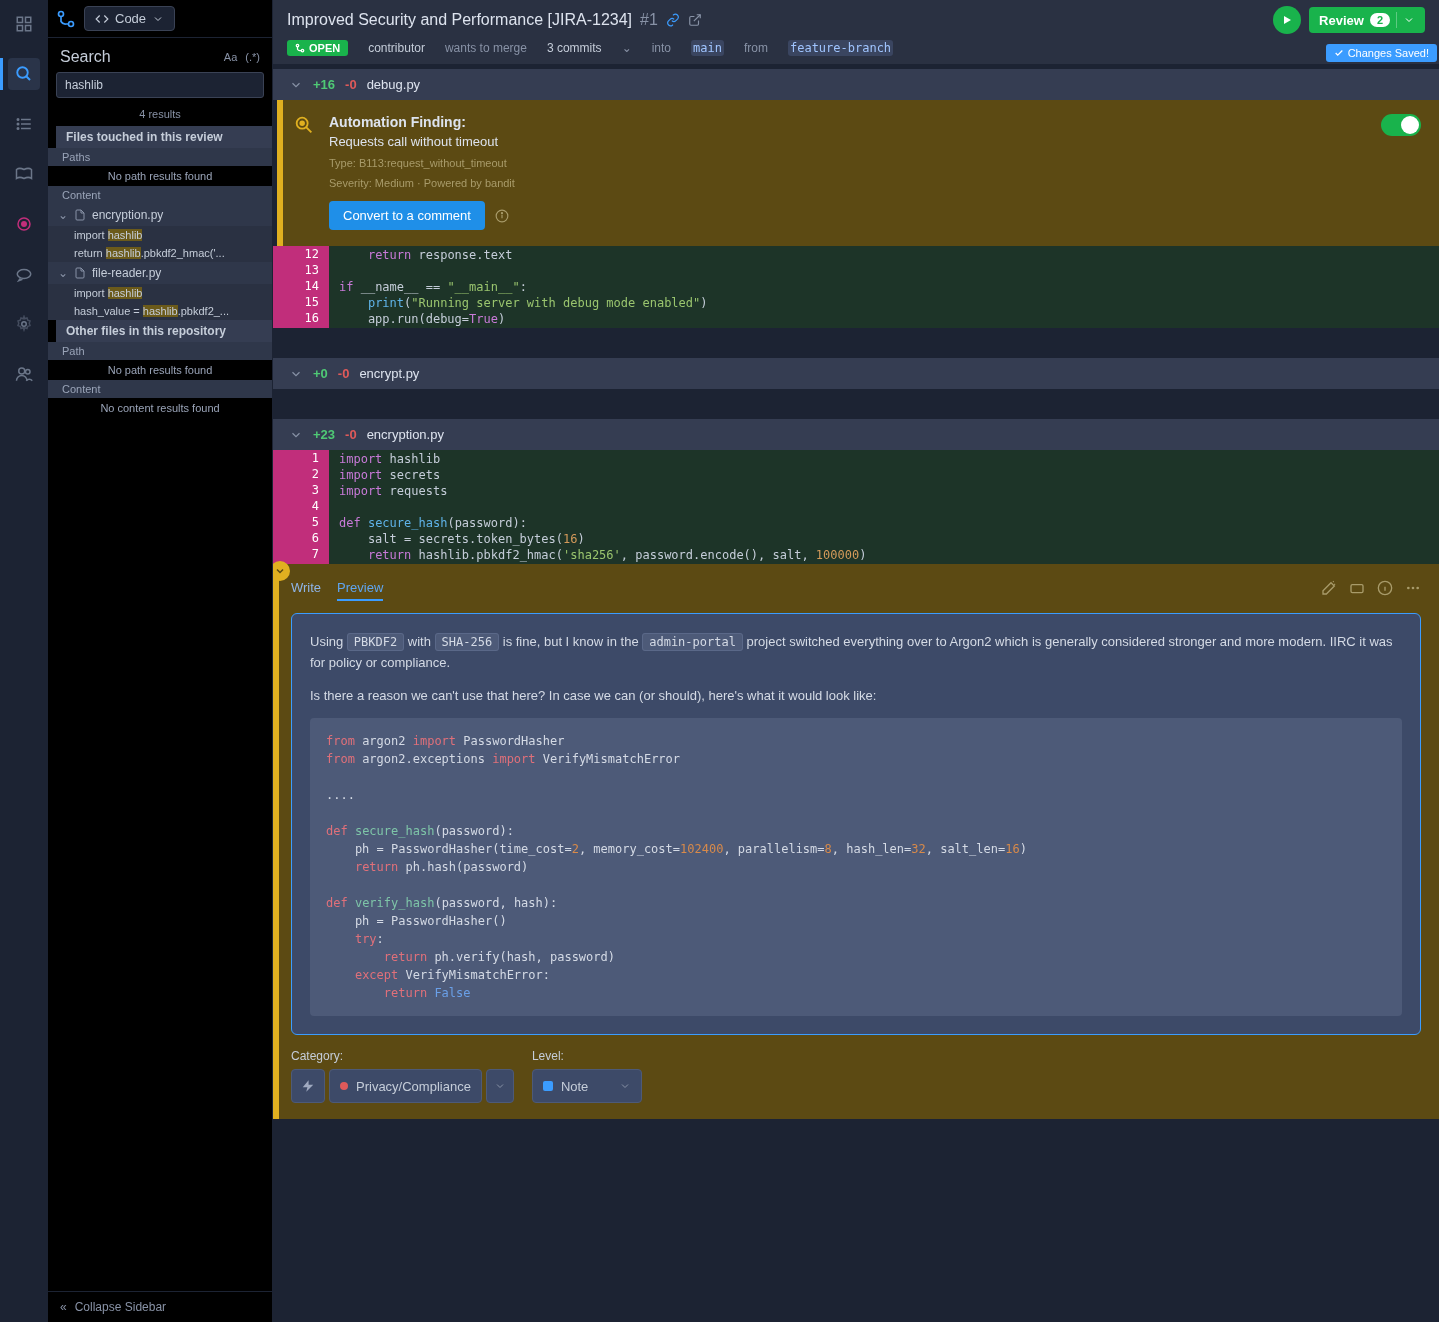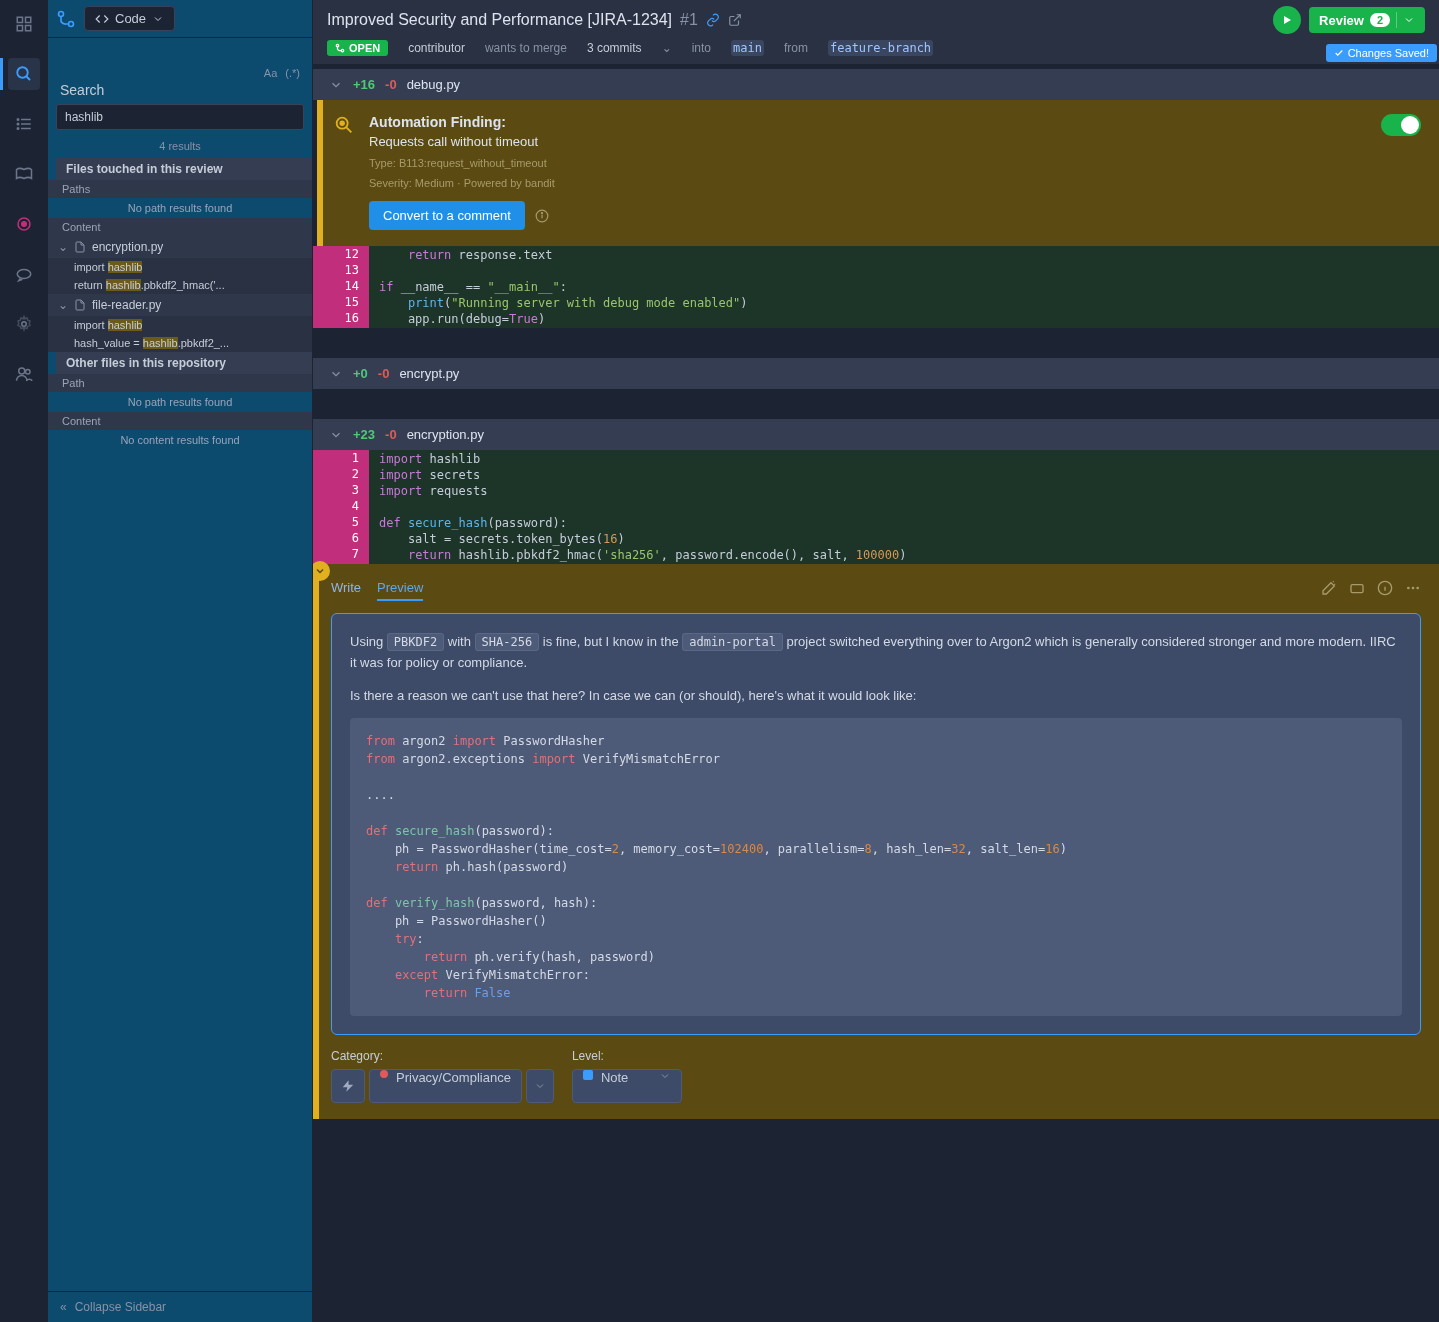--- a/index.html
+++ b/index.html
@@ -2,26 +2,26 @@
 <html><head>
 <meta charset="utf-8">
 <style>
 * { margin: 0; padding: 0; box-sizing: border-box; }
 body { font-family: -apple-system, BlinkMacSystemFont, "Segoe UI", sans-serif; background: #1c2333; color: #c5cdd9; font-size: 13px; overflow-x: hidden; }
 .app { display: flex; height: 100vh; }
 .icon-rail { width: 48px; background: #1c2333; display: flex; flex-direction: column; align-items: center; padding-top: 8px; gap: 18px; }
 .icon-rail .rail-item { width: 32px; height: 32px; display: flex; align-items: center; justify-content: center; color: #6b7689; cursor: pointer; border-radius: 4px; }
 .icon-rail .rail-item.active { color: #3b9cff; background: #2a3449; position: relative; }
 .icon-rail .rail-item.active::before { content:''; position:absolute; left:-8px; top:0; bottom:0; width:3px; background:#3b9cff; }
-.sidebar { width: 265px; background: #0c4a6e; display: flex; flex-direction: column; border-right: 1px solid #1c2333; }
+.sidebar { width: 225px; background: #000000; display: flex; flex-direction: column; border-right: 1px solid #1c2333; }
 .sidebar-top { display: flex; align-items: center; gap: 8px; padding: 6px 8px; border-bottom: 1px solid #1c2333; }
 .sidebar-top .logo { color: #3b9cff; }
 .code-drop { background: #1c2333; border: 1px solid #3a4255; border-radius: 4px; padding: 4px 10px; display: flex; align-items: center; gap: 6px; color: #c5cdd9; cursor: pointer; }
 .search-hdr { display:flex; justify-content:space-between; align-items:center; padding:10px 12px 6px; }
-.search-hdr .title { font-size:14px; color:#c5cdd9;margin-top:34px; }
+.search-hdr .title { font-size:16px; color:#c5cdd9; }
 .search-hdr .opts { font-size:11px; color:#8892a6; display:flex; gap:8px; }
 .search-input { margin: 0 8px 6px; background:#1c2333; border:1px solid #3a4255; border-radius:3px; padding:5px 8px; color:#c5cdd9; font-size:12px; width:calc(100% - 16px); }
 .results-count { text-align:center; font-size:11px; color:#8892a6; padding:4px 0 6px; }
 .section-hdr { background:#353d52; padding:4px 10px; font-size:12px; font-weight:600; color:#c5cdd9;margin-left:8px; }
 .sub-hdr { background:#2f374a; padding:3px 14px; font-size:11px; color:#9aa4b8; }
 .no-results { text-align:center; padding:4px 0; font-size:11px; color:#9aa4b8; }
 .file-row { display:flex; align-items:center; gap:6px; padding:4px 10px; font-size:12px; background:#2f374a; cursor:pointer; }
 .file-row .chev { width:10px; color:#8892a6; }
 .file-row .ficon { color:#8892a6; }
 .match-row { padding:3px 10px 3px 26px; font-size:11px; color:#c5cdd9; background:#2a3142; cursor:pointer; white-space:nowrap; overflow:hidden; text-overflow:ellipsis; }
@@ -82,21 +82,21 @@
 .preview pre { background:#4d5a78; border-radius:4px; padding:14px 16px; margin-top:12px; font-family:Menlo,monospace; font-size:12px; line-height:1.5; overflow-x:auto; }
 .preview pre .kw { color:#e0707a; }
 .preview pre .fn { color:#7ec5a8; }
 .preview pre .num { color:#d88a4a; }
 .preview pre .bool { color:#6aa0e8; }
 .comment-footer { display:flex; gap:18px; margin-top:14px; }
 .footer-col { display:flex; flex-direction:column; gap:6px; }
 .footer-label { font-size:12px; color:#c5cdd9; }
 .footer-row { display:flex; gap:4px; }
 .bolt-btn { background:#3d4a68; border:1px solid #4d5a78; border-radius:4px; width:34px; height:34px; display:flex; align-items:center; justify-content:center; color:#a0aac0; cursor:pointer; }
-.select-box { background:#3d4a68; border:1px solid #4d5a78; border-radius:4px; height:34px; display:flex; padding:0 10px; gap:8px; cursor:pointer; min-width:140px; color:#c5cdd9; }
+.select-box { background:#3d4a68; border:1px solid #4d5a78; border-radius:4px; height:34px; display:flex; align-items:center; padding:0 10px; gap:8px; cursor:pointer; min-width:140px; color:#c5cdd9; }
 .select-box .dot { width:8px; height:8px; border-radius:50%; }
 .select-box .dot.red { background:#e05a5a; }
 .select-box .dot.blue { background:#3b9cff; width:10px; height:10px; border-radius:2px; }
 .select-box .chev-d { margin-left:auto; color:#8892a6; }
 .drop-chev { background:#3d4a68; border:1px solid #4d5a78; border-radius:4px; width:28px; height:34px; display:flex; align-items:center; justify-content:center; color:#8892a6; cursor:pointer; }
 svg { display:block; }
 </style>
 </head>
 <body>
 

